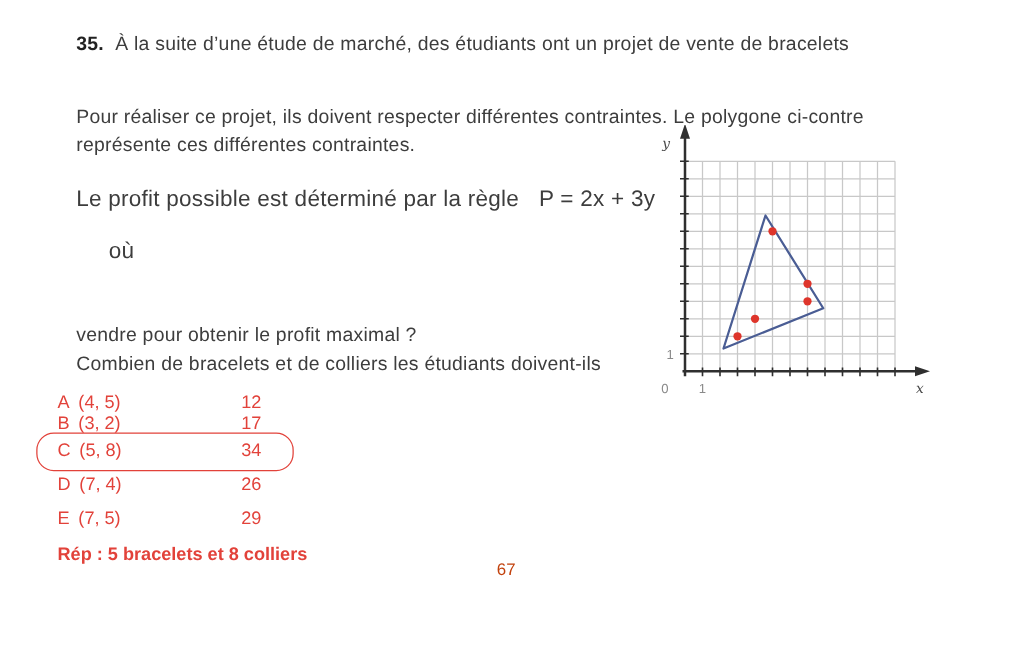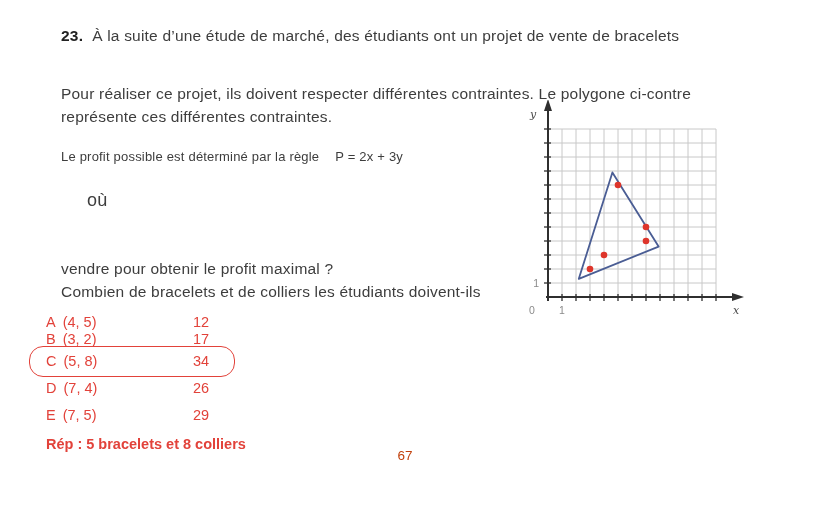--- a/index.html
+++ b/index.html
@@ -5,21 +5,21 @@
   html,body { margin:0; padding:0; background:#ffffff; }
   .page {
     position:relative; width:828px; height:519px; background:#ffffff;
     font-family:"Liberation Sans", sans-serif; color:#3d3d3d; overflow:hidden;
   }
   .para { position:absolute; left:61px; }
   .line { white-space:nowrap; height:23px; font-size:15.5px; letter-spacing:0.2px; }
   .qnum { font-weight:bold; color:#222222; margin-right:9px; }
   #para-intro { top:27px; }
   #para-constraints { top:85px; }
-  #profit-line { position:absolute; left:61px; top:149px; font-size:13px; white-space:nowrap; letter-spacing:0.2px; }
+  #profit-line { position:absolute; left:61px; top:149px; font-size:18px; white-space:nowrap; letter-spacing:0.2px; }
   #profit-formula { margin-left:16px; }
   #where-label { position:absolute; left:87px; top:190px; font-size:18px; }
   #definitions { position:absolute; left:181px; top:190px; }
   #question-block { top:260px; }
   .option-row { position:absolute; left:46px; width:200px; font-size:14.5px; color:var(--red); white-space:nowrap; }
   .opt-point { margin-left:7px; }
   .opt-value { position:absolute; left:147px; }
   #opt-A { top:314px; } #opt-B { top:331px; } #opt-C { top:353px; }
   #opt-D { top:380px; } #opt-E { top:407px; }
   #answer-circle { position:absolute; left:29px; top:346px; width:206px; height:31px;
@@ -29,21 +29,21 @@
   #graph-wrap { position:absolute; left:520px; top:100px; width:235px; height:225px; }
   .axis-letter { font:italic 11px "DejaVu Serif", serif; fill:#4a4a4a; }
   .tick-number { font:10.5px "Liberation Sans", sans-serif; fill:#8a8a8a; }
 </style>
 </head>
 <body>
 
 <div class="page">
 
   <div class="para" id="para-intro">
-    <div class="line"><span class="qnum">23.</span><span>À la suite d’une étude de marché, des étudiants ont un projet de vente de bracelets</span></div>
+    <div class="line"><span class="qnum">35.</span><span>À la suite d’une étude de marché, des étudiants ont un projet de vente de bracelets</span></div>
   </div>
 
   <div class="para" id="para-constraints">
     <div class="line">Pour réaliser ce projet, ils doivent respecter différentes contraintes. Le polygone ci-contre</div>
     <div class="line">représente ces différentes contraintes.</div>
   </div>
 
   <div id="profit-line">
     <span>Le profit possible est déterminé par la règle</span><span id="profit-formula">P = 2x + 3y</span>
   </div>

